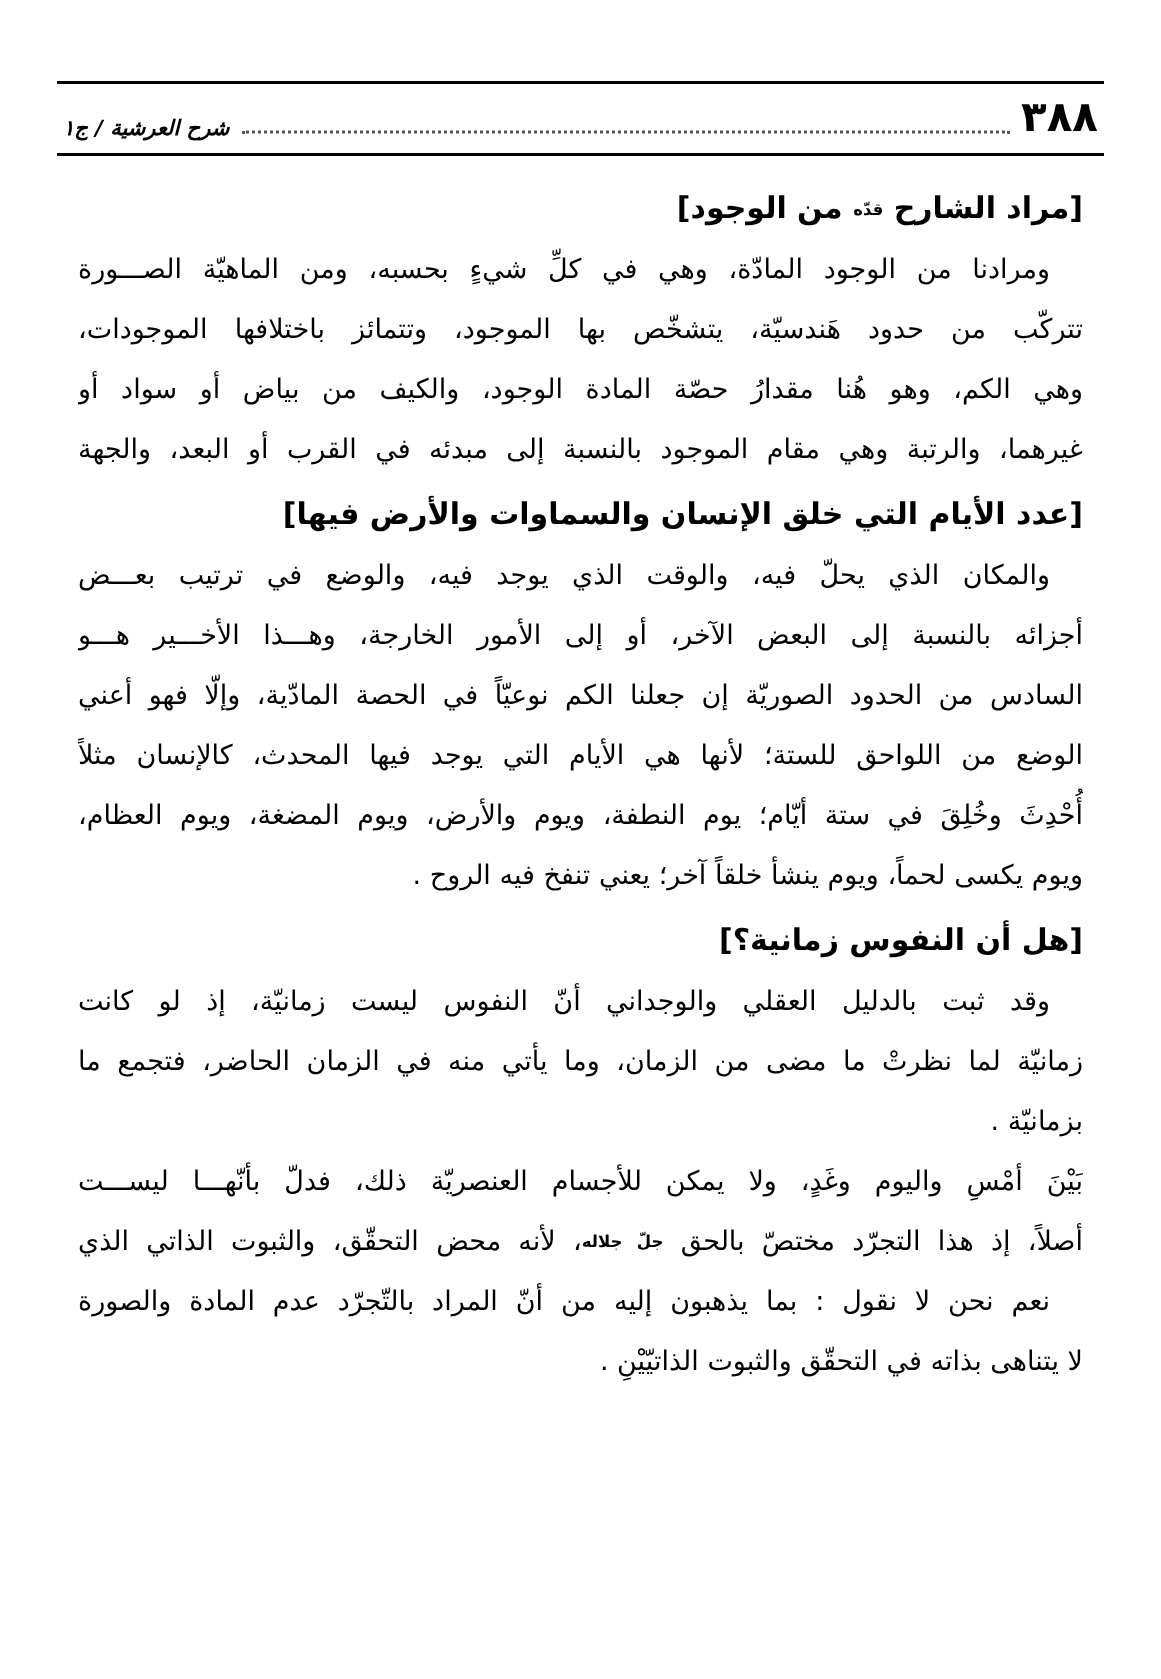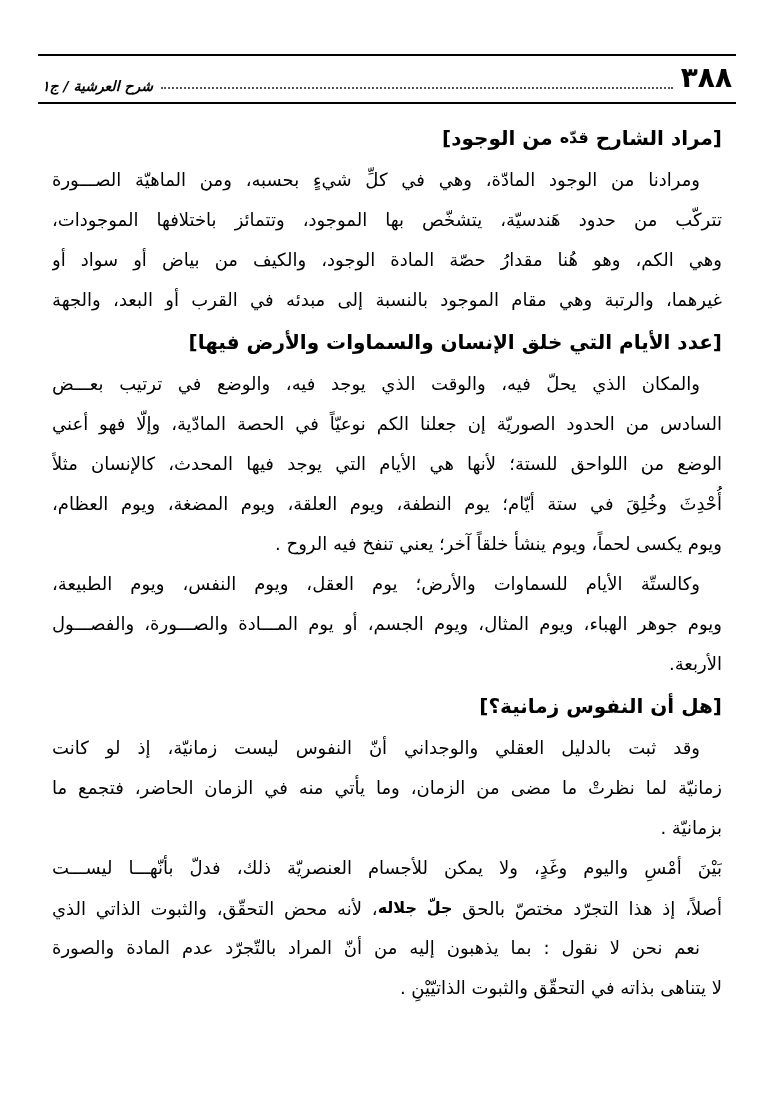--- a/index.html
+++ b/index.html
@@ -59,21 +59,21 @@
     font-size: 18px;
     line-height: 40px;
     height: 40px;
     overflow: hidden;
     text-align: justify;
     text-align-last: justify;
   }
   .line.first { text-indent: 22px; }
   .line.last  { text-align-last: right; }
   .honorific {
-    font-size: 16px;
+    font-size: 11px;
     font-weight: bold;
     vertical-align: 2px;
   }
 </style>
 </head>
 <body>
 
 <div class="page">
 
   <div class="header">
@@ -90,31 +90,27 @@
       <div class="line first">ومرادنا من الوجود المادّة، وهي في كلِّ شيءٍ بحسبه، ومن الماهيّة الصـــورة</div>
       <div class="line">تتركّب من حدود هَندسيّة، يتشخّص بها الموجود، وتتمائز باختلافها الموجودات،</div>
       <div class="line">وهي الكم، وهو هُنا مقدارُ حصّة المادة الوجود، والكيف من بياض أو سواد أو</div>
       <div class="line">غيرهما، والرتبة وهي مقام الموجود بالنسبة إلى مبدئه في القرب أو البعد، والجهة</div>
     </div>
 
     <div class="heading">[عدد الأيام التي خلق الإنسان والسماوات والأرض فيها]</div>
 
     <div class="para">
       <div class="line first">والمكان الذي يحلّ فيه، والوقت الذي يوجد فيه، والوضع في ترتيب بعـــض</div>
+      <div class="line">أجزائه بالنسبة إلى البعض الآخر، أو إلى الأمور الخارجة، وهـــذا الأخـــير هـــو</div>
       <div class="line">السادس من الحدود الصوريّة إن جعلنا الكم نوعيّاً في الحصة المادّية، وإلّا فهو أعني</div>
       <div class="line">الوضع من اللواحق للستة؛ لأنها هي الأيام التي يوجد فيها المحدث، كالإنسان مثلاً</div>
-      <div class="line">أُحْدِثَ وخُلِقَ في ستة أيّام؛ يوم النطفة، ويوم العلقة، ويوم المضغة، ويوم العظام،</div>
+      <div class="line">أُحْدِثَ وخُلِقَ في ستة أيّام؛ يوم النطفة، ويوم والأرض، ويوم المضغة، ويوم العظام،</div>
       <div class="line last">ويوم يكسى لحماً، ويوم ينشأ خلقاً آخر؛ يعني تنفخ فيه الروح .</div>
     </div>
 
-    <div class="para">
-      <div class="line first">وكالستّة الأيام للسماوات والأرض؛ يوم العقل، ويوم النفس، ويوم الطبيعة،</div>
-      <div class="line">ويوم جوهر الهباء، ويوم المثال، ويوم الجسم، أو يوم المـــادة والصـــورة، والفصـــول</div>
-      <div class="line last">الأربعة.</div>
-    </div>
 
     <div class="heading">[هل أن النفوس زمانية؟]</div>
 
     <div class="para">
       <div class="line first">وقد ثبت بالدليل العقلي والوجداني أنّ النفوس ليست زمانيّة، إذ لو كانت</div>
       <div class="line">زمانيّة لما نظرتْ ما مضى من الزمان، وما يأتي منه في الزمان الحاضر، فتجمع ما</div>
       <div class="line last">بزمانيّة .</div>
       <div class="line">بَيْنَ أمْسِ واليوم وغَدٍ، ولا يمكن للأجسام العنصريّة ذلك، فدلّ بأنّهـــا ليســـت</div>
     </div>
 

